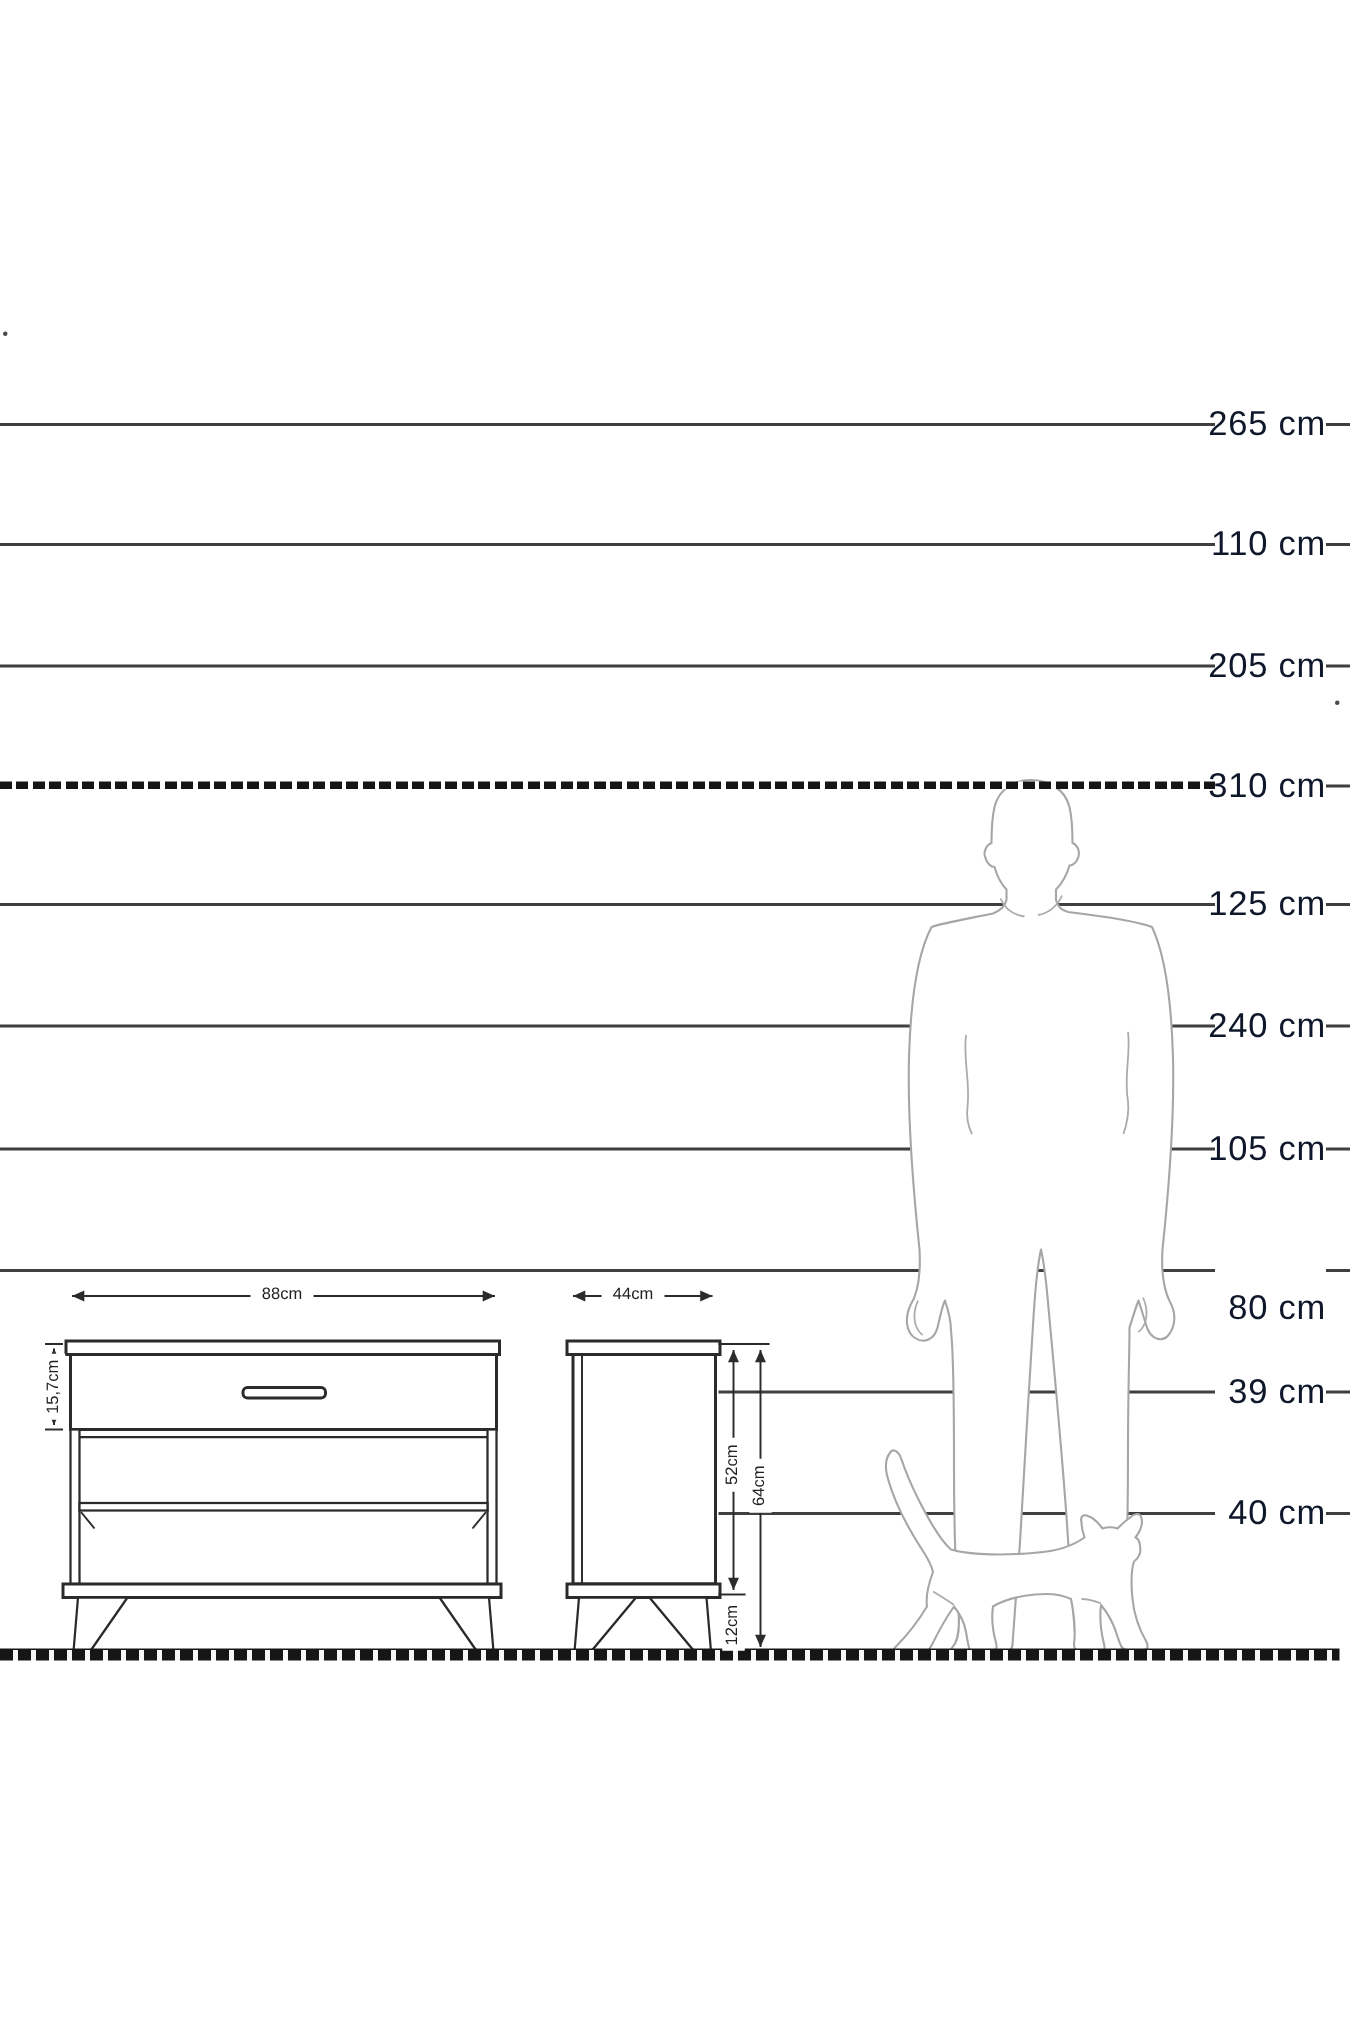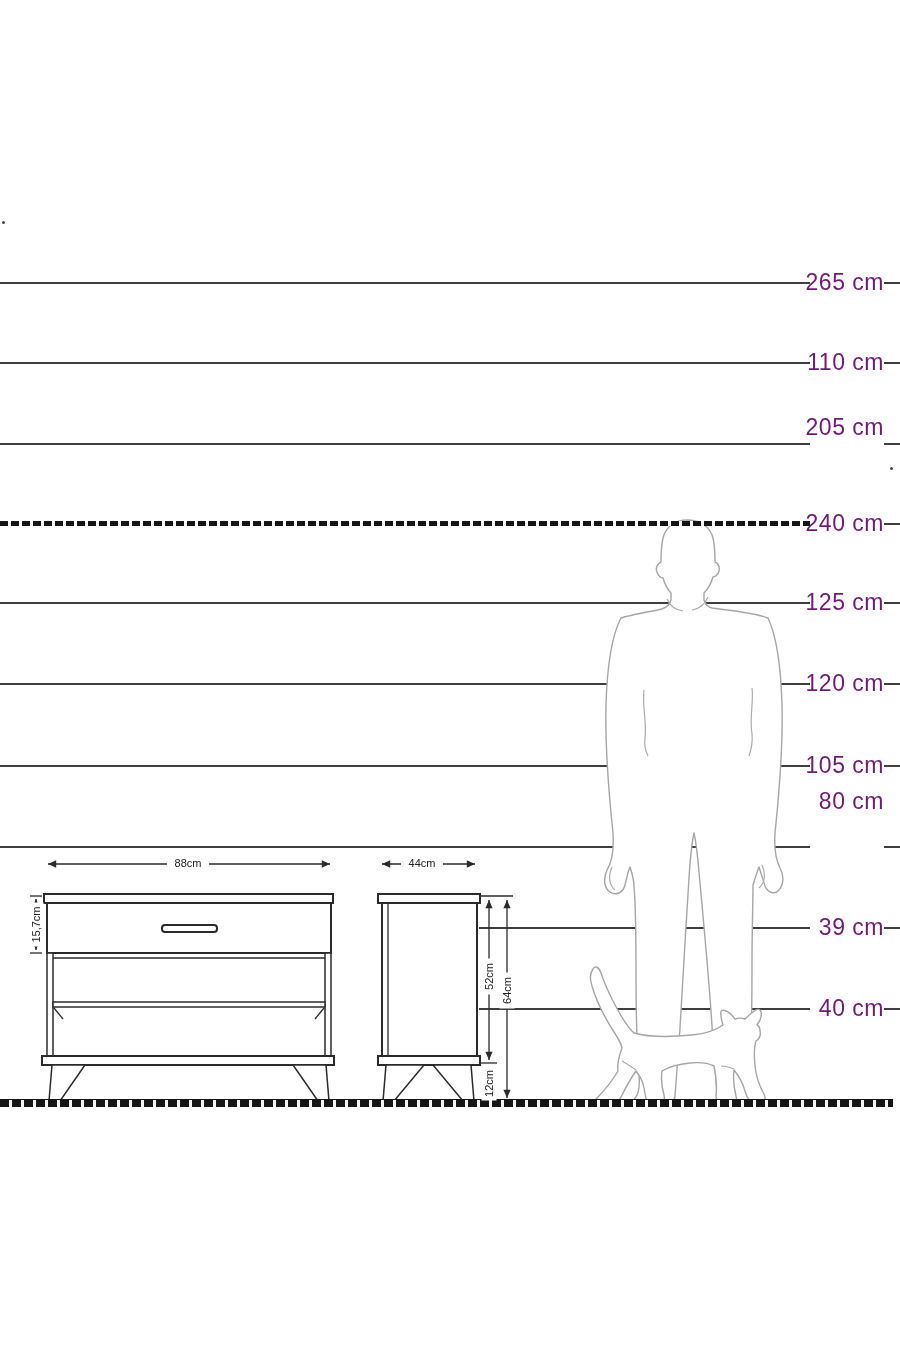--- a/index.html
+++ b/index.html
@@ -6,21 +6,21 @@
   #canvas{
     position:relative;width:900px;height:1350px;margin:0 auto;
     background:#ffffff;overflow:hidden;
     font-family:"Liberation Sans", sans-serif;
   }
   .hline{position:absolute;left:0;width:810px;height:2px;background:#3f3f3f;z-index:1;}
   .hline.short{left:479px;width:331px;}
   .tick{position:absolute;left:884px;width:16px;height:2px;background:#3f3f3f;z-index:6;}
   .hlabel{
     position:absolute;right:16px;width:110px;height:26px;line-height:26px;
-    text-align:right;font-size:23px;color:#701a75;z-index:6;letter-spacing:0.5px;
+    text-align:right;font-size:23px;color:#0f172a;z-index:6;letter-spacing:0.5px;
   }
   .dashline{
     position:absolute;left:0;width:810px;height:5px;z-index:5;
     background:repeating-linear-gradient(90deg,#151515 0 8px,#ffffff 8px 11px);
   }
   .groundline{
     position:absolute;left:0;top:1099px;width:893px;height:7px;z-index:5;
     border-top:1px solid #161616;
     background:repeating-linear-gradient(90deg,#161616 0 9px,#f7f7f7 9px 12px);
   }
@@ -215,26 +215,26 @@
       <line x1="489" y1="1068" x2="489" y2="1098" marker-start="url(#arr)" marker-end="url(#arr)"></line>
       <line x1="507" y1="900" x2="507" y2="1098" marker-start="url(#arr)" marker-end="url(#arr)"></line>
     </g>
   </svg>
 
   <div class="dashline" style="top:521px"></div>
   <div class="groundline"></div>
 
   <div class="hlabel" style="top:269px">265 cm</div>
   <div class="hlabel" style="top:349px">110 cm</div>
-  <div class="hlabel" style="top:414px">205 cm</div>
-  <div class="hlabel" style="top:510px">240 cm</div>
+  <div class="hlabel" style="top:430px">205 cm</div>
+  <div class="hlabel" style="top:510px">310 cm</div>
   <div class="hlabel" style="top:589px">125 cm</div>
-  <div class="hlabel" style="top:670px">120 cm</div>
+  <div class="hlabel" style="top:670px">240 cm</div>
   <div class="hlabel" style="top:752px">105 cm</div>
-  <div class="hlabel" style="top:788px">80 cm</div>
+  <div class="hlabel" style="top:858px">80 cm</div>
   <div class="hlabel" style="top:914px">39 cm</div>
   <div class="hlabel" style="top:995px">40 cm</div>
 
   <div class="dimlabel" style="left:167px;top:856px;width:42px">88cm</div>
   <div class="dimlabel" style="left:401px;top:856px;width:42px">44cm</div>
   <div class="dimlabel rot" style="left:14px;top:917px;width:44px">15,7cm</div>
   <div class="dimlabel rot" style="left:471px;top:969px;width:36px">52cm</div>
   <div class="dimlabel rot" style="left:489px;top:983px;width:36px">64cm</div>
   <div class="dimlabel rot" style="left:472px;top:1076px;width:34px">12cm</div>
 

